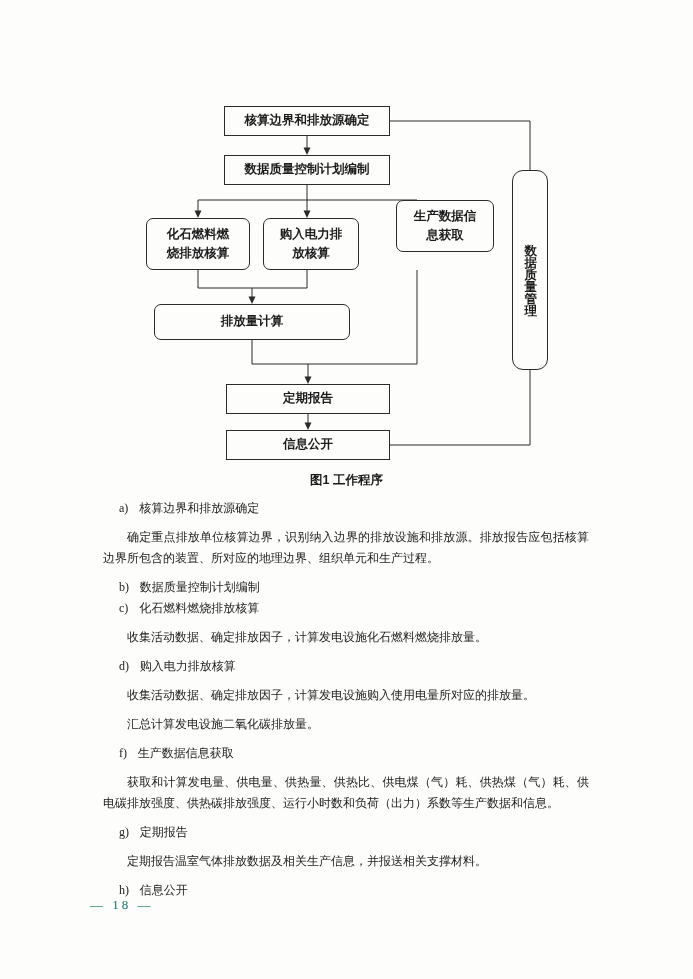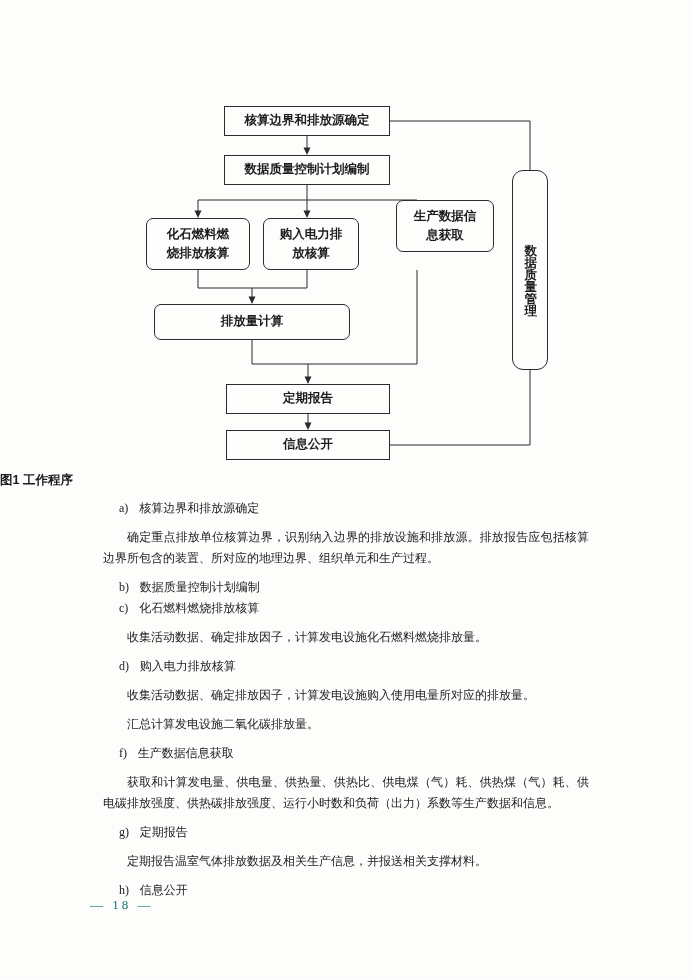--- a/index.html
+++ b/index.html
@@ -36,20 +36,21 @@
     writing-mode: vertical-lr;
     text-orientation: upright;
     letter-spacing: 12px;
     border-radius: 11px;
   }
   .figure-caption {
     position: absolute;
     top: 472px;
     left: 0;
     width: 693px;
+    text-align: center;
     font-family: "Liberation Sans", "DejaVu Sans", sans-serif;
     font-weight: bold;
     font-size: 12.5px;
   }
 
   
   .content {
     position: absolute;
     left: 95px;
     top: 498px;

